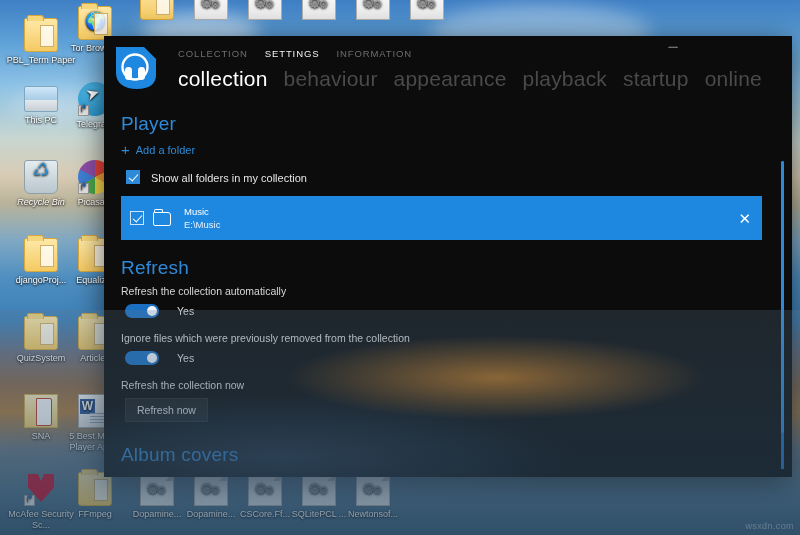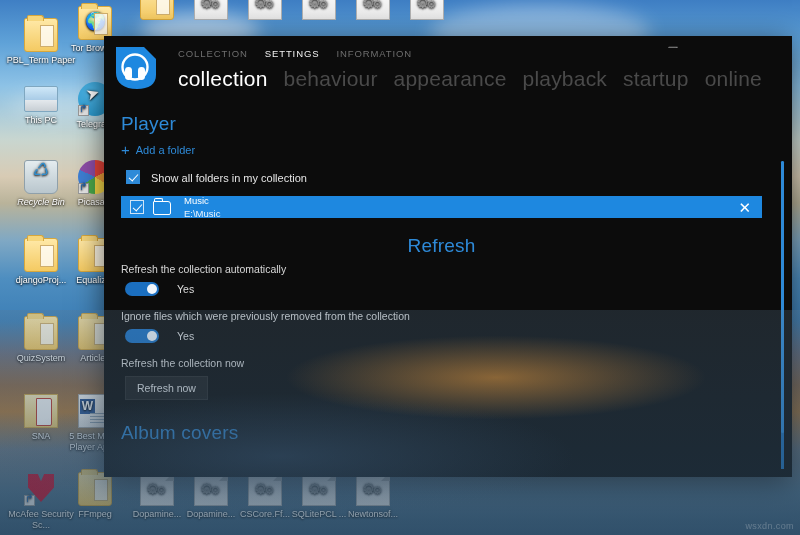--- a/index.html
+++ b/index.html
@@ -306,21 +306,21 @@
     padding: 10px 30px 0 17px;
   }
 
   .sec-title {
     color: #2e8ad8;
     font-size: 19px;
     font-weight: 300;
     margin: 6px 0 6px;
     letter-spacing: .2px;
   }
-  .sec-title.tight { margin-top: 17px; text-align: center; }
+  .sec-title.tight { margin-top: 17px; }
   .desc {
     color: #d7d7d7;
     font-size: 11px;
     margin-bottom: 10px;
   }
   .addlink {
     color: #2e8ad8;
     font-size: 11px;
     display: inline-flex;
     align-items: center;
@@ -349,21 +349,21 @@
     left: 4px; top: 1px;
     width: 4px; height: 8px;
     border: solid #fff;
     border-width: 0 1.6px 1.6px 0;
     transform: rotate(42deg);
   }
   .checkrow .lbl { color: #e4e4e4; font-size: 11px; }
 
   .folder-row {
     background: #1e88e0;
-    height: 22px;
+    height: 44px;
     display: flex;
     align-items: center;
     padding: 0 8px 0 9px;
     margin: 2px 0 14px 0;
     position: relative;
   }
   .folder-row .cbox {
     background: transparent;
     border: 1px solid #cfe4f7;
   }

